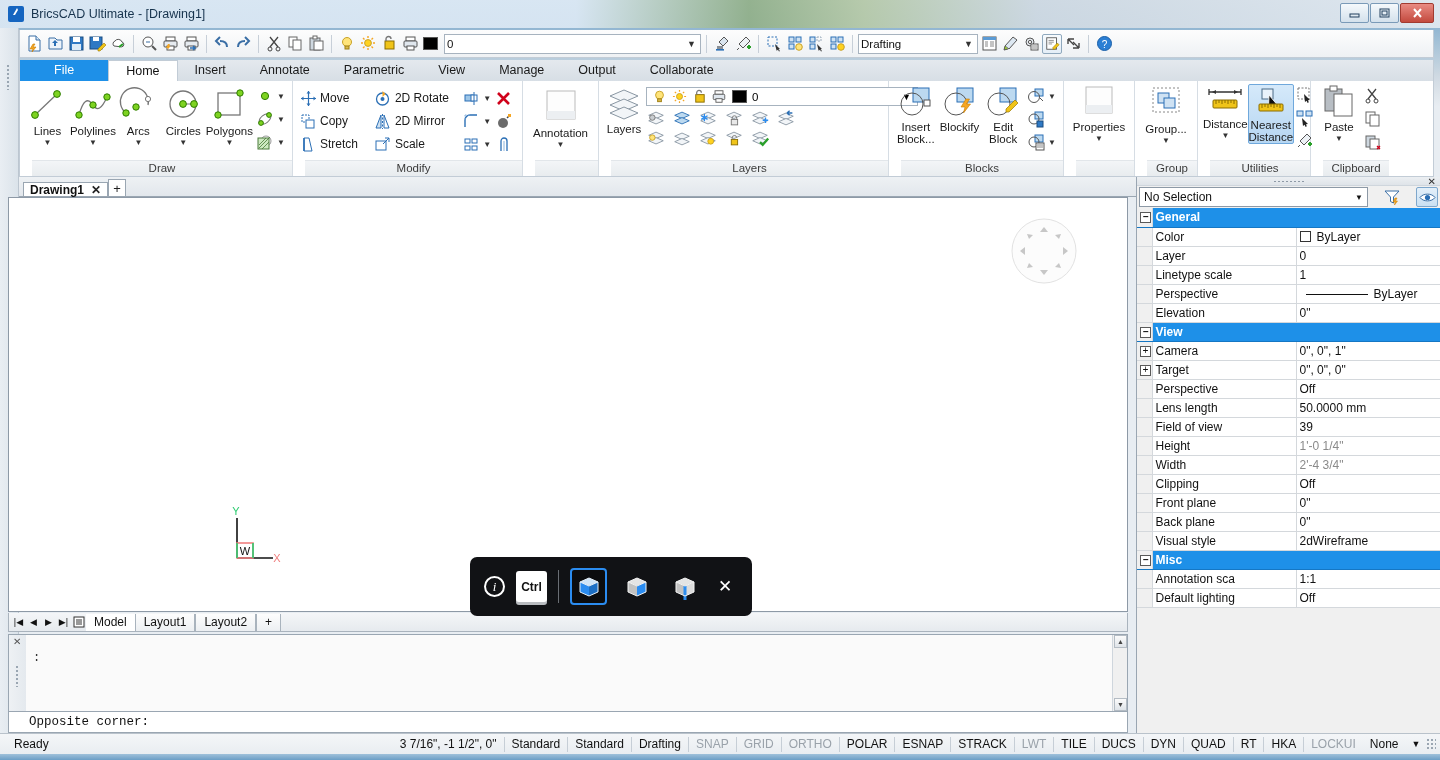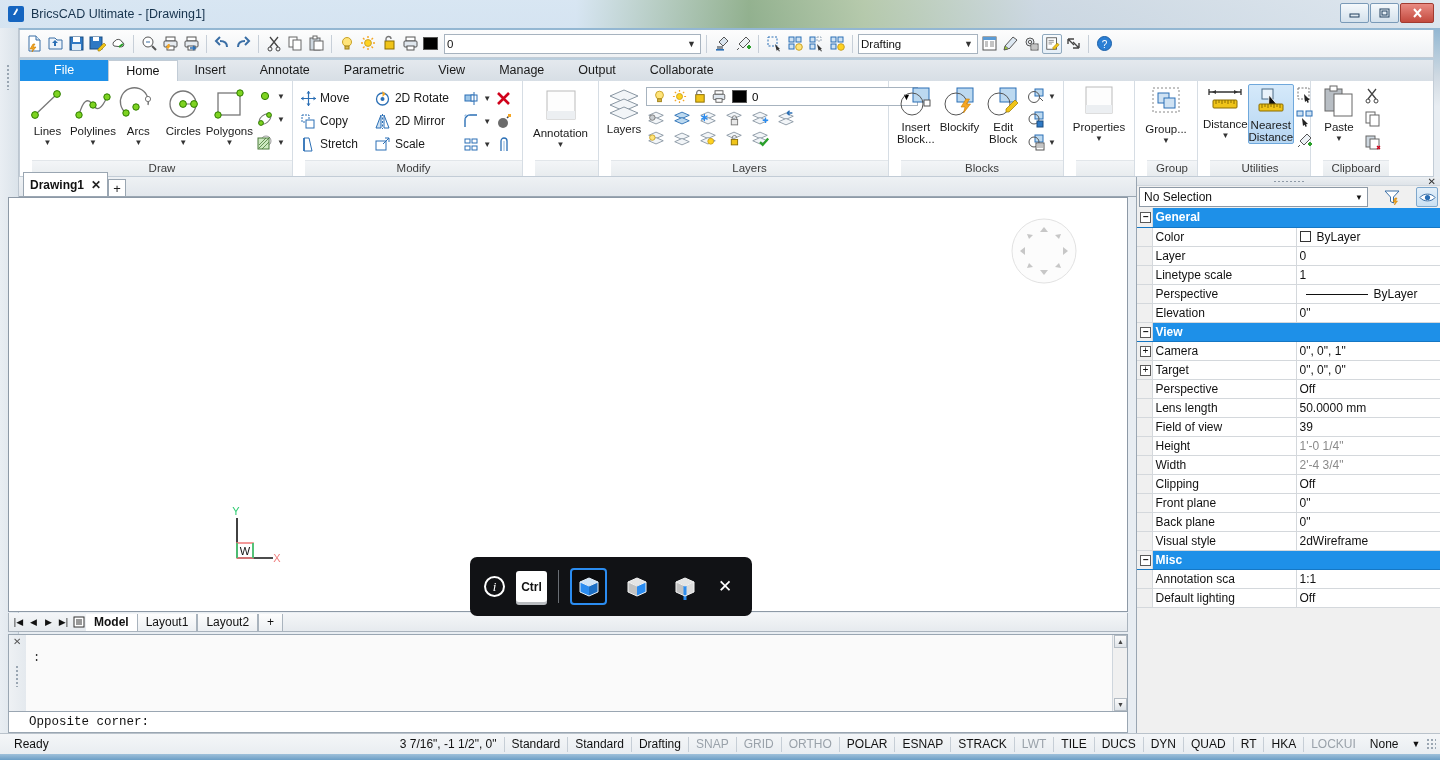--- a/index.html
+++ b/index.html
@@ -100,21 +100,21 @@
     display:flex; align-items:center; font-size:11.5px; padding:0 2px;
   }
   .layer-grid { display:grid; grid-template-columns: repeat(6, 26px); gap:0; margin-top:2px;}
   
   .doctabs {
     position: absolute; left: 19px; top: 177px; width: 1415px; height: 20px;
     background: linear-gradient(180deg,#eef1f4,#e2e7ec); border-bottom: 1px solid #9aa6b2;
     display:flex; align-items:flex-end;
   }
   .doctab {
-    height: 24px; background: #fff; border: 1px solid #9aa6b2; border-bottom: none;
+    height: 14px; background: #fff; border: 1px solid #9aa6b2; border-bottom: none;
     display:flex; align-items:center; padding: 0 6px; gap: 7px; font-size: 12px; font-weight:bold; color:#111;
     margin-left: 4px;
     margin-top: 40px;
   }
   .doctab .x { font-size: 12px; font-weight: bold; color:#222; }
   .doctab-add {
     height: 17px; width: 18px; border:1px solid #9aa6b2; border-bottom:none; background:#fff;
     display:flex; align-items:center; justify-content:center; font-size:13px; color:#222;
   }
   
@@ -143,21 +143,21 @@
   .hint-x { color:#fff; font-size:17px; margin-left:4px; }
   
   .modelbar {
     position:absolute; left: 8px; top: 613px; width: 1120px; height: 19px;
     background: linear-gradient(180deg,#f4f6f8,#e6eaee); border:1px solid #a9b3bd; border-top:none;
     display:flex; align-items:center; padding-left:2px;
   }
   .navbtn { width: 15px; height:15px; display:flex;align-items:center;justify-content:center; font-size:9px; color:#111;}
   .mtab { height: 17px; padding: 0 8px; display:flex;align-items:center; font-size:12px; color:#111;
      border-left:1px solid #a9b3bd; border-right:1px solid #a9b3bd; background: linear-gradient(180deg,#fdfdfd,#eceff2);}
-  .mtab.active { font-weight: bold; background:#fff; border:none;}
+  .mtab.active { font-weight: normal; background:#fff; border:none;}
   
   .cmdwrap {
     position: absolute; left: 8px; top: 634px; width: 1120px; height: 78px;
     border: 1px solid #9aa6b2; background: #fafafa;
   }
   .cmdhist { position:absolute; left: 18px; top: 0; right: 16px; bottom: 0; font-family:"Liberation Mono",monospace;
      font-size: 12px; color:#333; padding: 16px 0 0 6px;}
   .cmd-gutter { position:absolute; left:0; top:0; width:17px; height:100%; background:linear-gradient(90deg,#eef1f4,#e4e9ee);}
   .cmd-gutter .x{ position:absolute; left:4px; top:1px; font-size:10px; color:#555;}
   .cmd-gutter .dots{ position:absolute; left:6px; top:30px; width:4px; height:22px;

